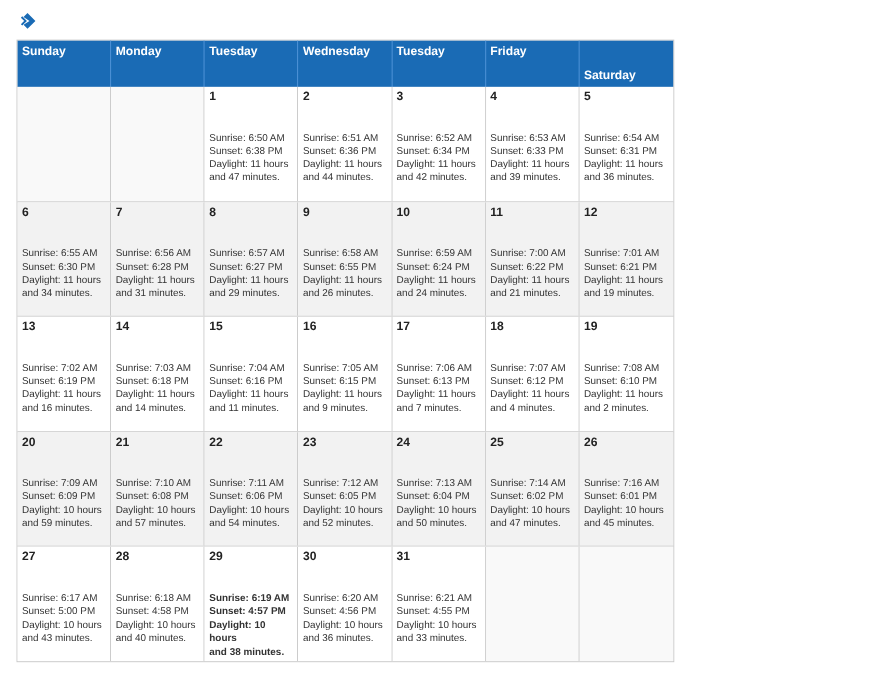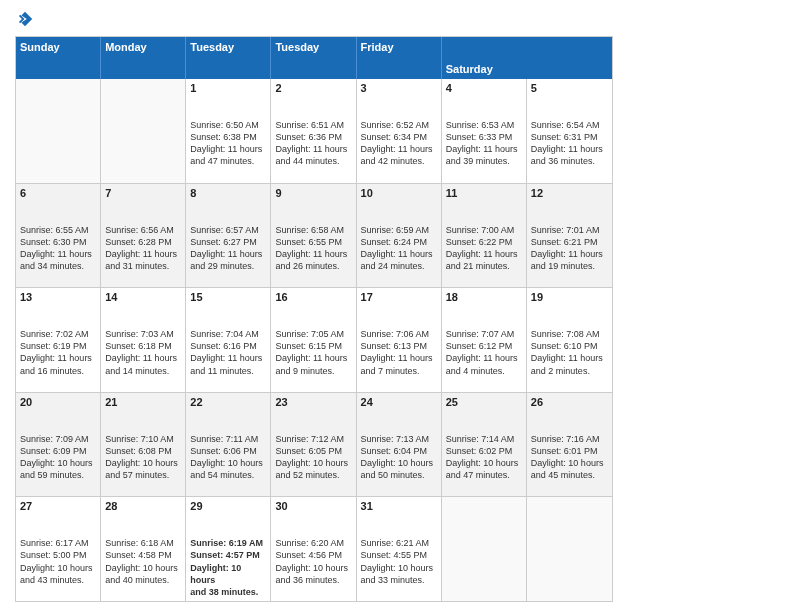--- a/index.html
+++ b/index.html
@@ -129,20 +129,21 @@
       <div class="month-title"></div>
       <div class="location"></div>
     </div>
   </div>
 
   <div class="calendar">
     <div class="cal-header">
     <div class="cal-header-cell">Sunday</div>
         <div class="cal-header-cell">Monday</div>
         <div class="cal-header-cell">Tuesday</div>
+        <div class="cal-header-cell">Wednesday</div>
         <div class="cal-header-cell">Tuesday</div>
         <div class="cal-header-cell">Friday</div>
         <div class="cal-header-cell">Saturday</div>
       </div>
     <div class="cal-body">
     <div class="cal-row">
           <div class="cal-cell empty"></div>
           <div class="cal-cell empty"></div>
           <div class="cal-cell">
             <div class="day-num">1</div>

